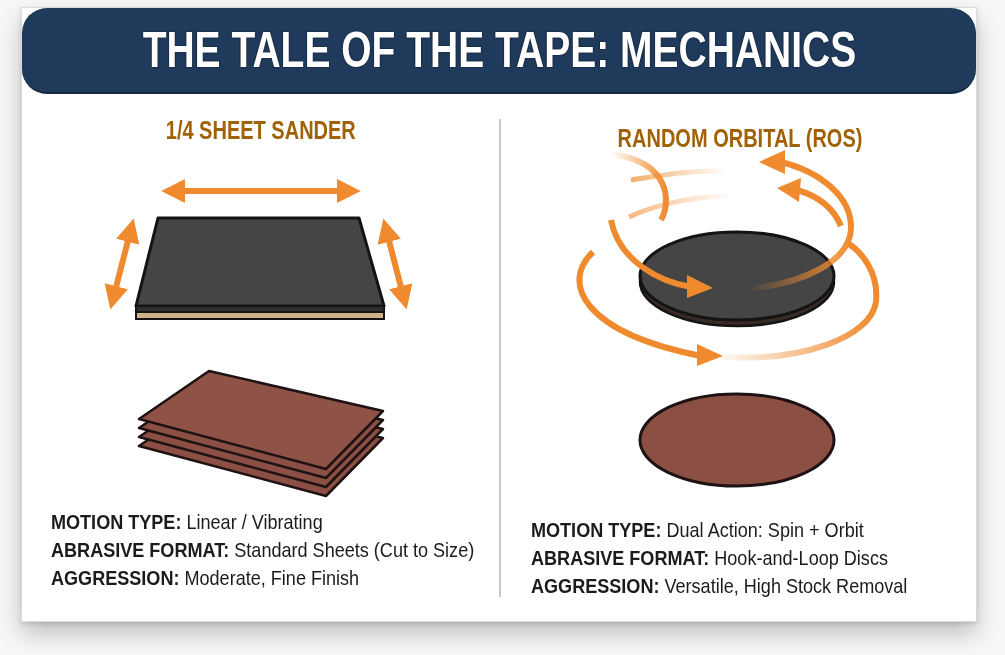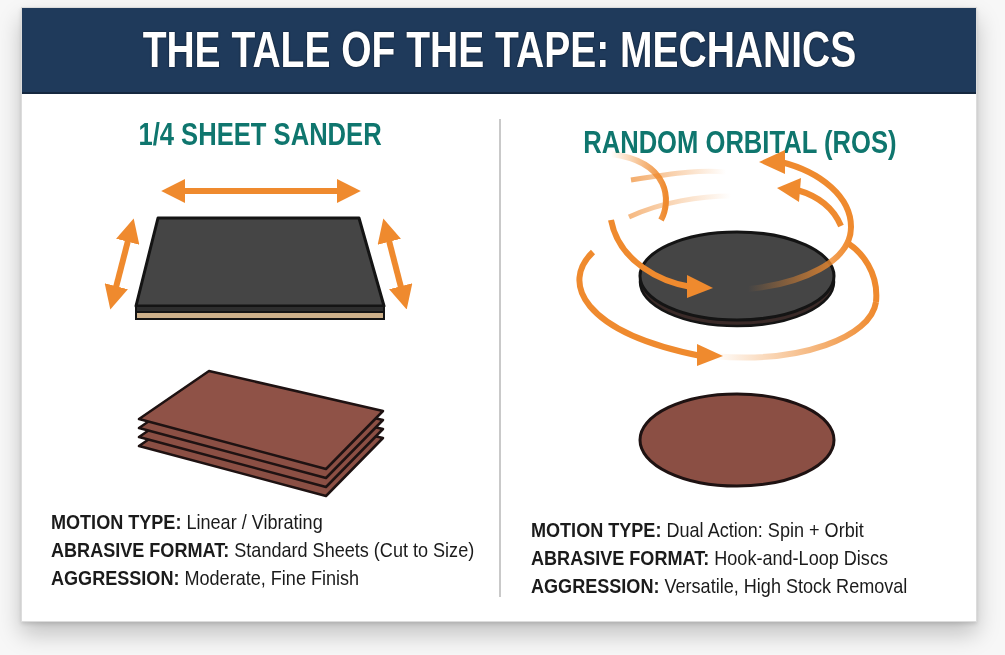--- a/index.html
+++ b/index.html
@@ -27,20 +27,21 @@
       left: 0;
       top: 0;
       width: 100%;
       height: 86px;
       background: #1f3a5b;
       border-bottom: 2px solid #15283f;
       box-sizing: border-box;
       display: flex;
       align-items: center;
       justify-content: center;
+      border-radius: 25px;
     }
     .header-title {
       color: #ffffff;
       font-family: "Liberation Sans", sans-serif;
       font-weight: bold;
       font-size: 50px;
       letter-spacing: 0px;
       transform: scaleX(0.78);
       white-space: nowrap;
       text-shadow: 0 0 2px #0d1a2a, 0 0 1px #0d1a2a;
@@ -60,22 +61,22 @@
     }
     .panel.left { left: 0; width: 477px; }
     .panel.right { left: 479px; width: 477px; margin-top: 8px; }
     .panel-title {
       position: absolute;
       top: 22px;
       left: 0;
       width: 100%;
       text-align: center;
       font-weight: bold;
-      font-size: 32px;
-      color: #0f766e;
+      font-size: 25px;
+      color: #a16207;
       white-space: nowrap;
     }
     .panel-title span {
       display: inline-block;
       transform: scaleX(0.8);
     }
     .illus {
       position: absolute;
       left: 0;
       top: 0;

